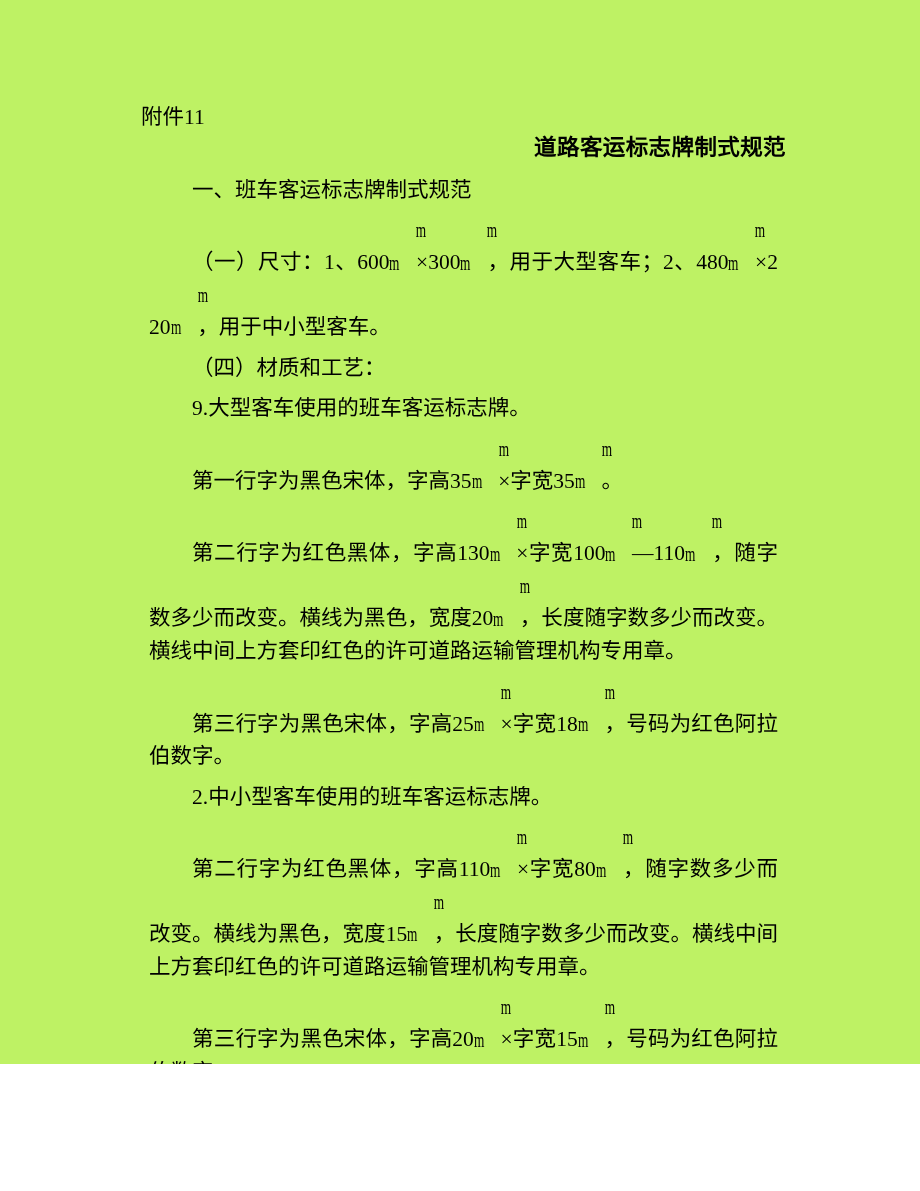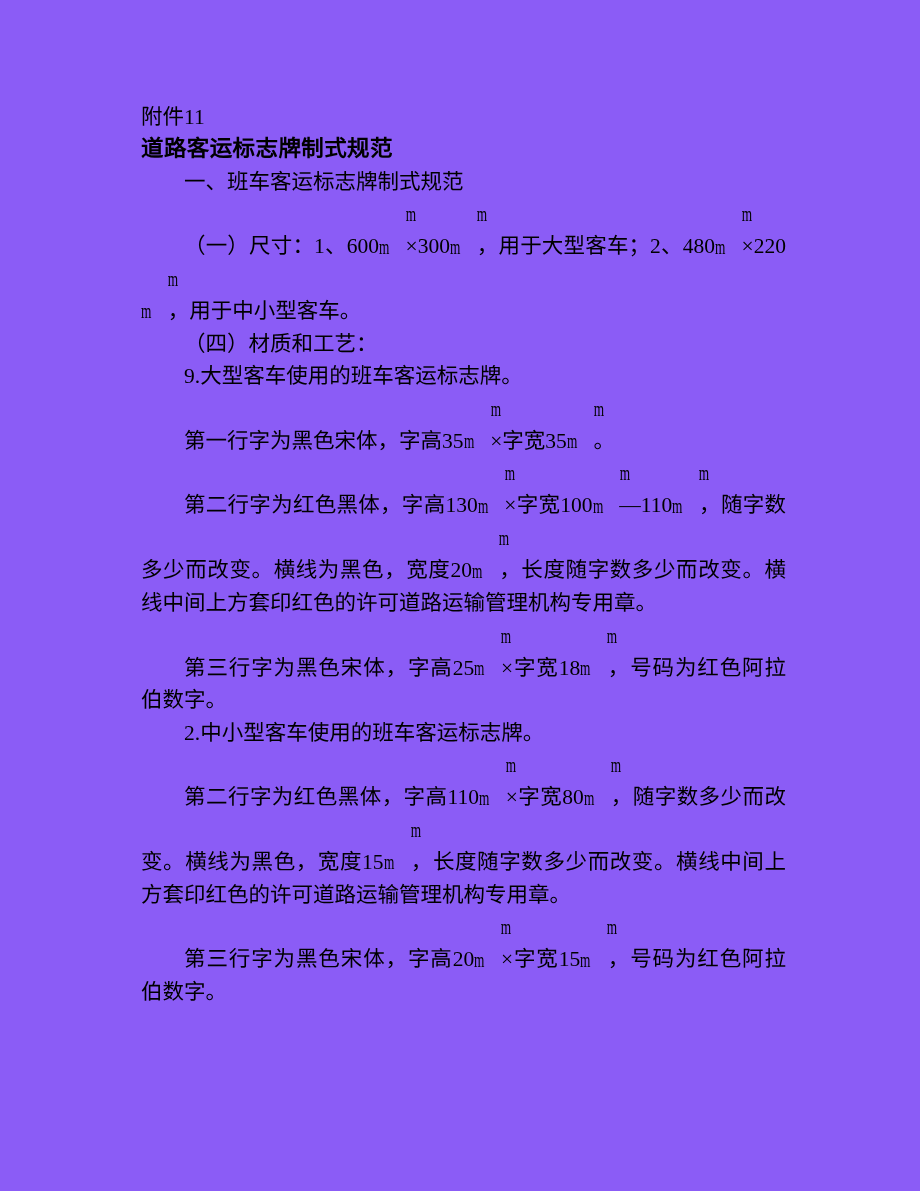--- a/index.html
+++ b/index.html
@@ -4,57 +4,57 @@
 <title>道路客运标志牌制式规范</title>
 <style>
   html, body {
     margin: 0;
     padding: 0;
     background: #ffffff;
   }
   .page {
     position: relative;
     width: 920px;
-    height: 1191px;
-    background: #8b5cf6;
+    height: 1064px;
+    background: #bef264;
     overflow: hidden;
     box-sizing: border-box;
   }
   .content {
     position: absolute;
     left: 141px;
     top: 101px;
     width: 645px;
   }
   .attach-label {
     font-family: "Liberation Serif", "DejaVu Serif", serif;
     font-size: 21.5px;
     line-height: 32.4px;
     color: #000000;
     text-align: left;
     white-space: pre;
   }
   .doc-title {
-    font-family: Liberation Sans, sans-serif;
+    font-family: Liberation Mono, monospace;
     font-weight: bold;
     font-size: 22.5px;
     line-height: 32.4px;
     color: #000000;
-    text-align: left;
+    text-align: right;
     letter-spacing: 0.4px;
   }
   .para {
     font-family: "Liberation Serif", "DejaVu Serif", serif;
     font-size: 21.5px;
     line-height: 32.4px;
     color: #000000;
     text-align: justify;
     text-justify: inter-ideograph;
     text-indent: 43px;
-    margin: 0;
+    margin: 8px;
     word-break: break-all;
     overflow-wrap: anywhere;
   }
   
   .mm {
     font-family: "Liberation Serif", "DejaVu Serif", serif;
     display: inline-block;
     transform: scaleX(0.62);
     transform-origin: left center;
     letter-spacing: -0.5px;

